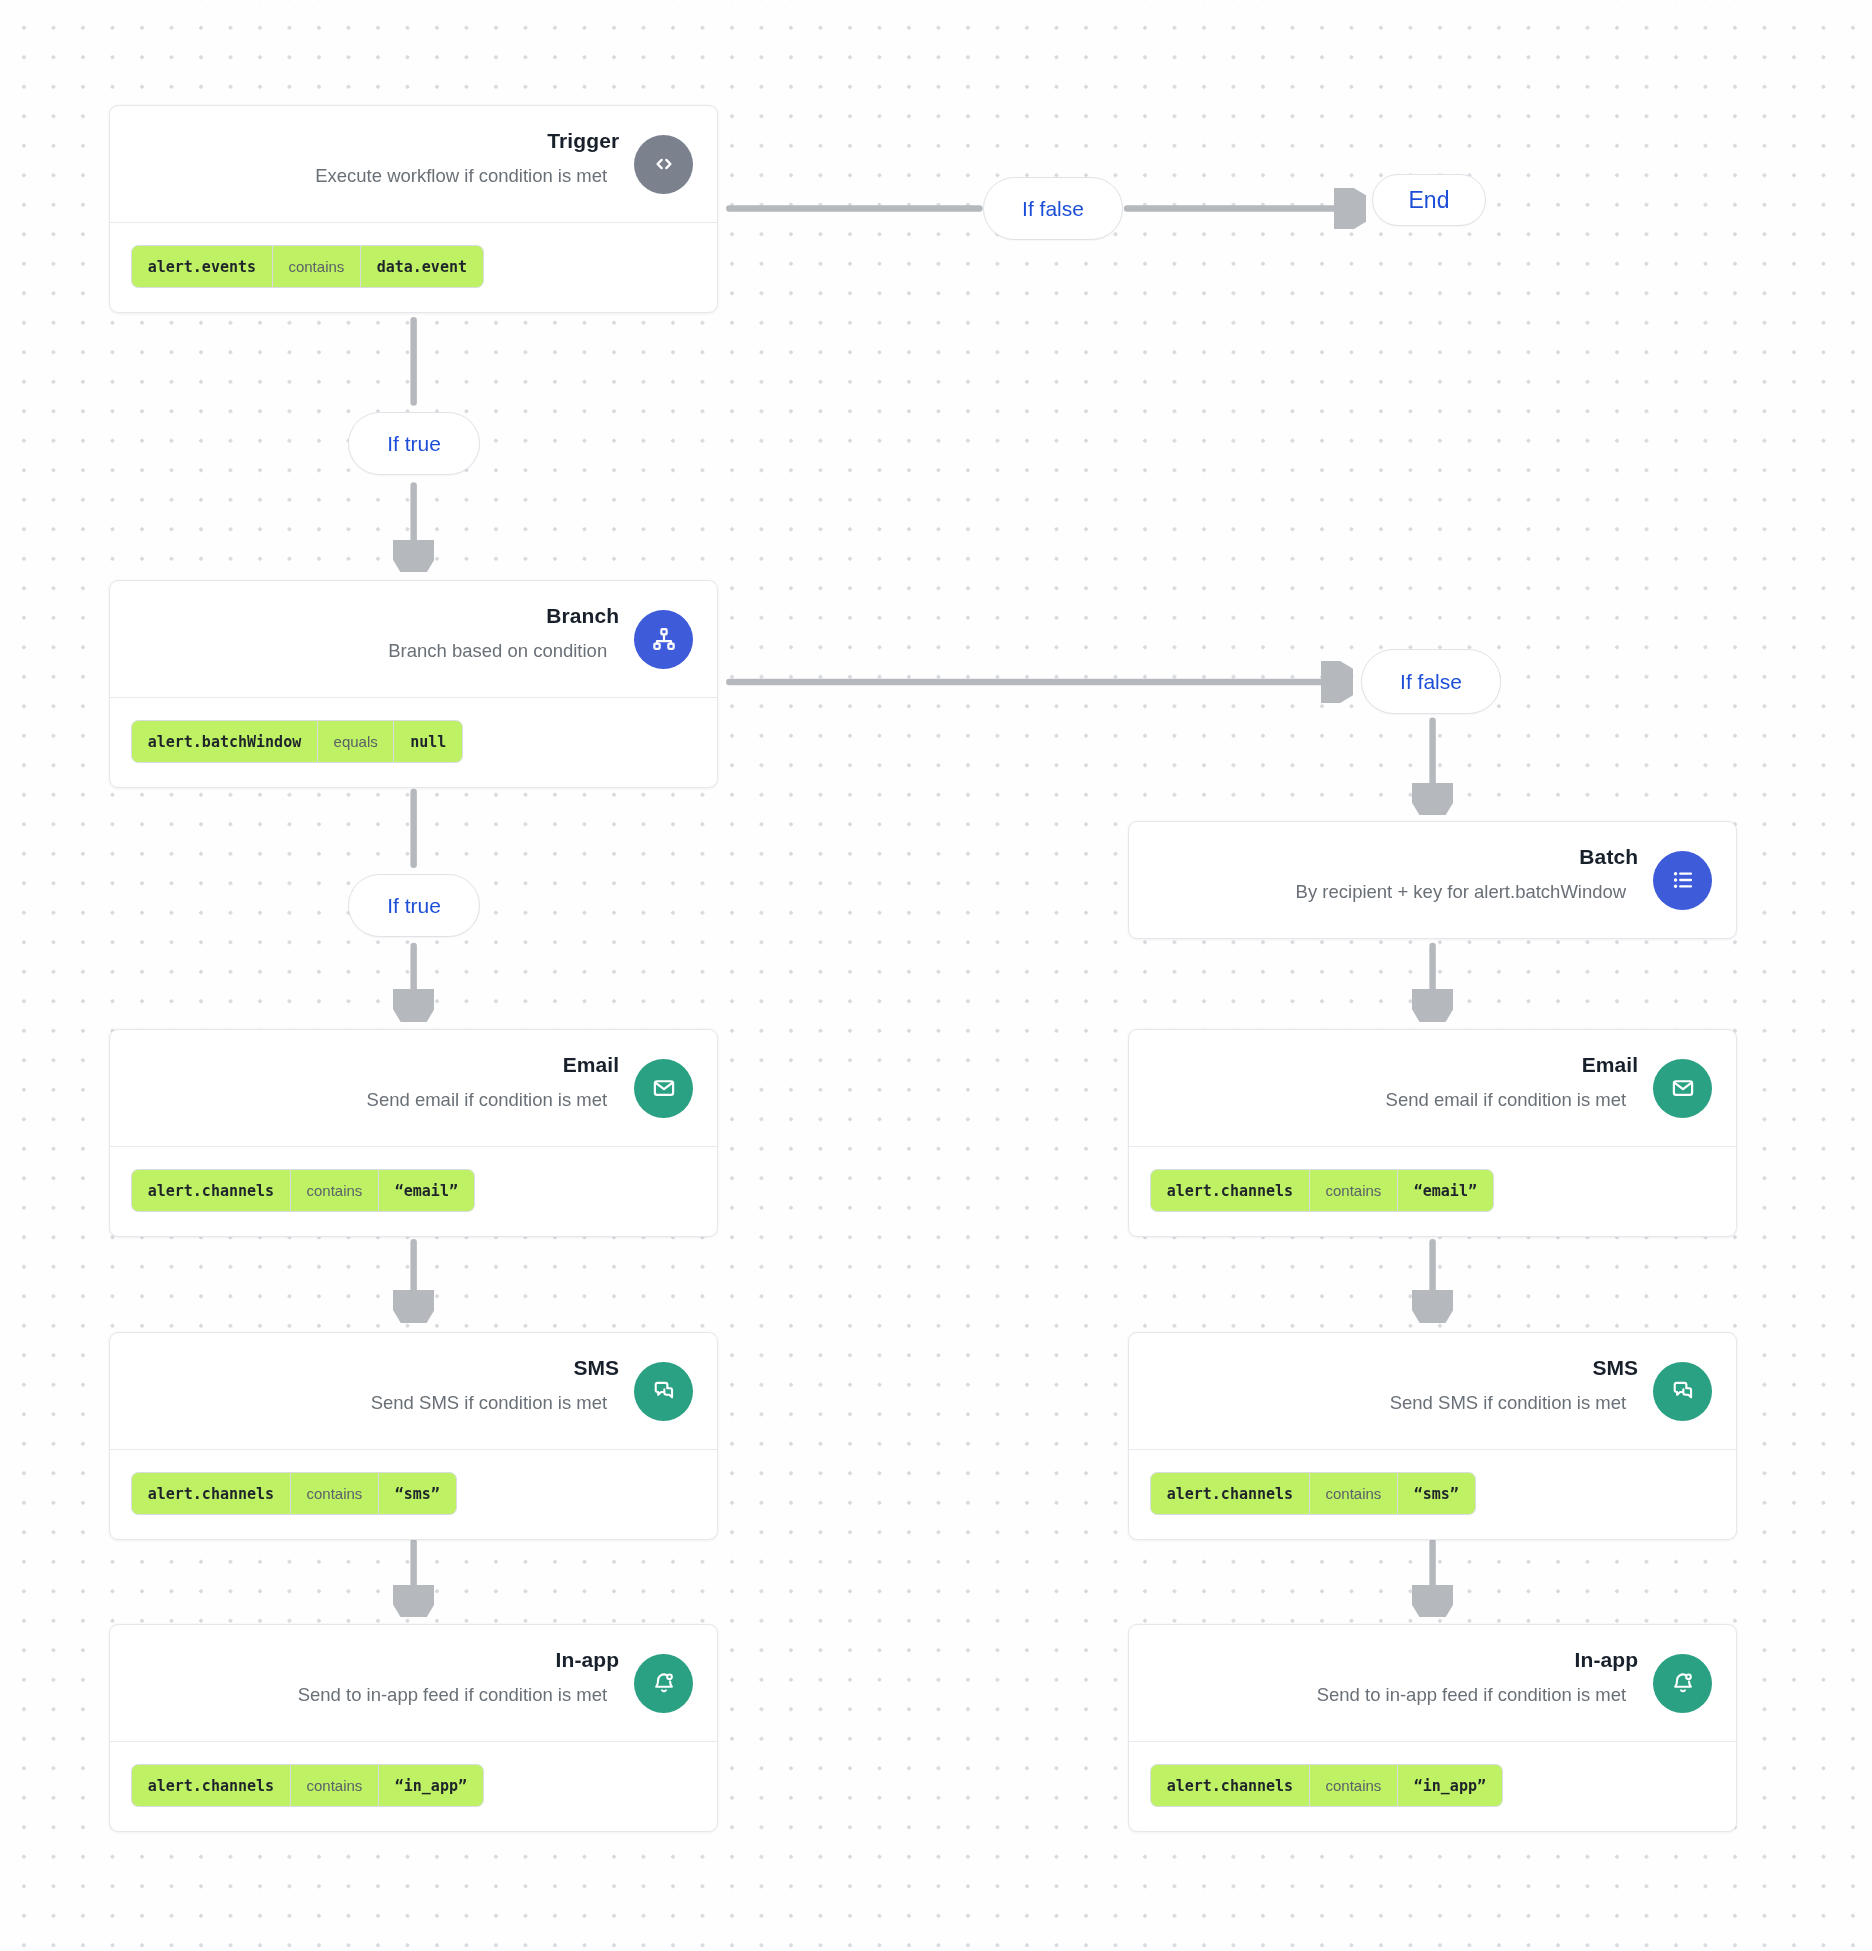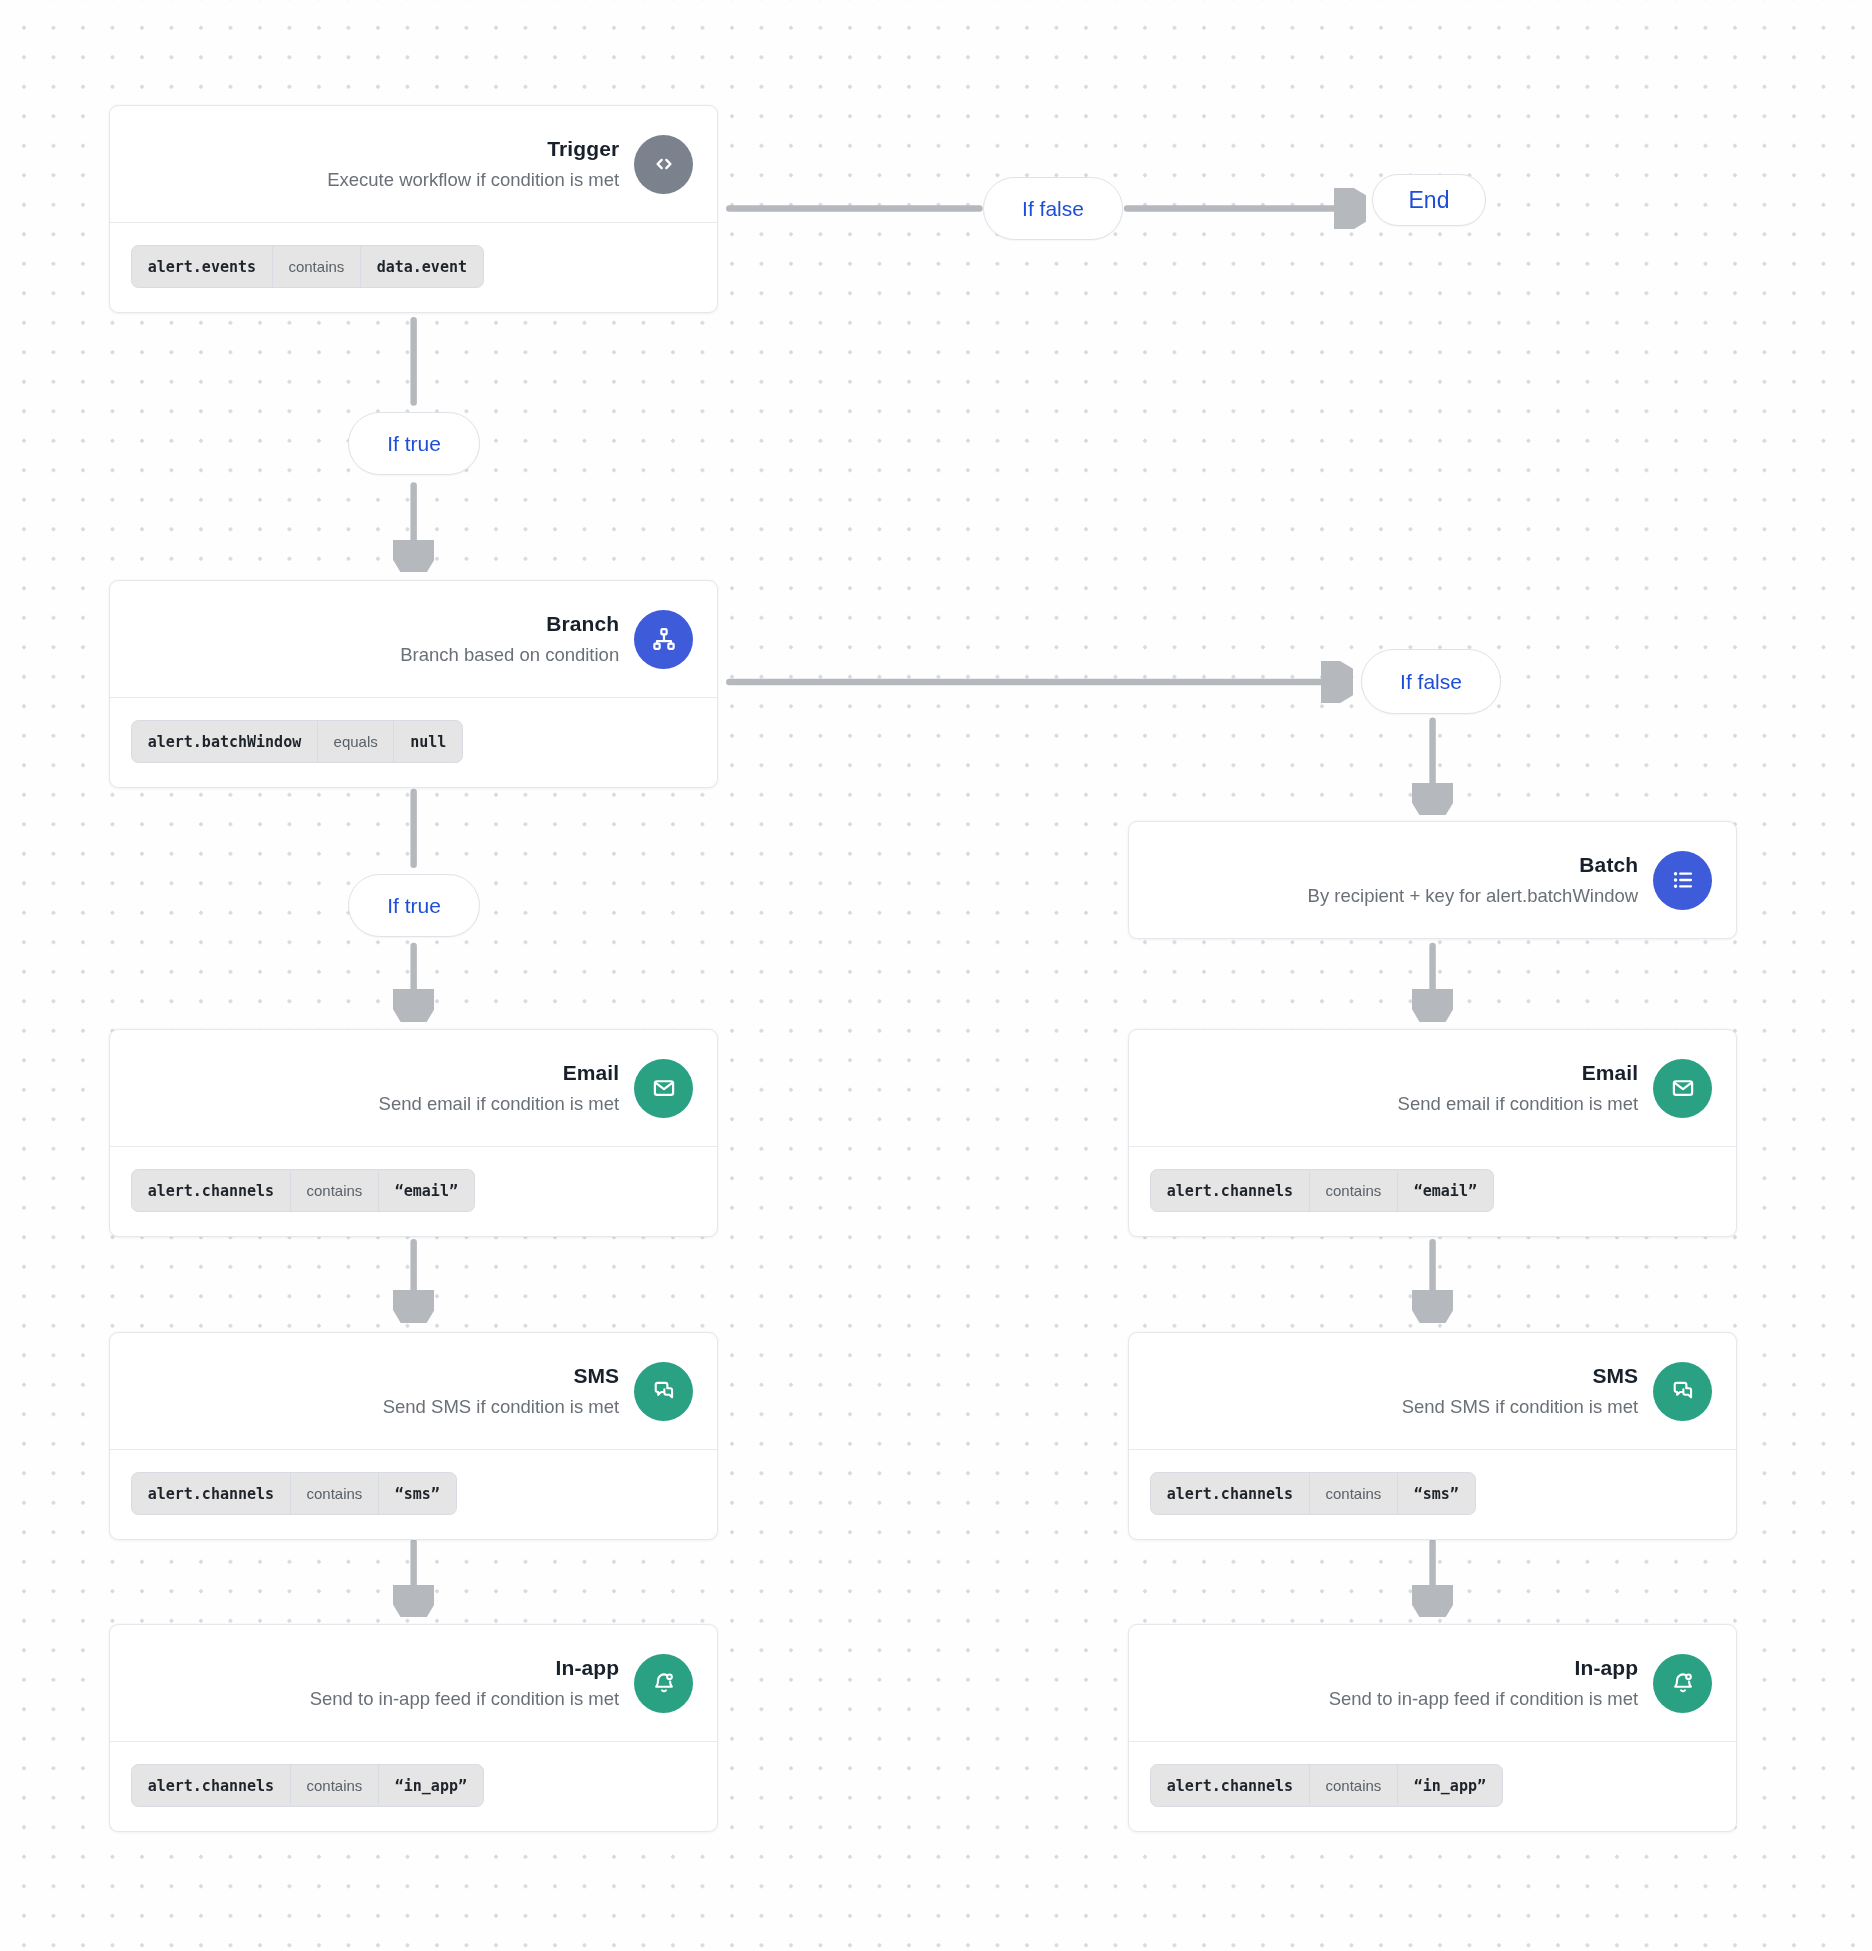--- a/index.html
+++ b/index.html
@@ -48,42 +48,42 @@
   .node-title{
     font-size:21px;
     font-weight:700;
     color:#18202b;
     margin:0 0 8.3px 0;
     letter-spacing:0.1px;
   }
   .node-subtitle{
     font-size:18.5px;
     color:#697077;
-    margin:0;
+    margin:12px;
   }
   .icon-circle{
     width:59px;height:59px;
     border-radius:50%;
     flex-shrink:0;
     display:flex;align-items:center;justify-content:center;
   }
   .icon-circle svg{display:block;}
   .icon-gray{background:#7b828e;}
   .icon-blue{background:#3e5bd9;}
   .icon-green{background:#2ba183;}
   .node-body{
     border-top:0.9px solid #e8eaee;
     padding:22px 22px 24px 21px;
   }
   .chip{
     display:inline-flex;
     align-items:stretch;
     border:0.9px solid #d8dbe1;
     border-radius:7.4px;
-    background:#e5e5e5;
+    background:#bef264;
     overflow:hidden;
   }
   .chip > span{
     display:flex;align-items:center;
     padding:0 15.7px;
     height:41px;
     white-space:nowrap;
   }
   .chip .mono{
     font-family:"DejaVu Sans Mono",monospace;

